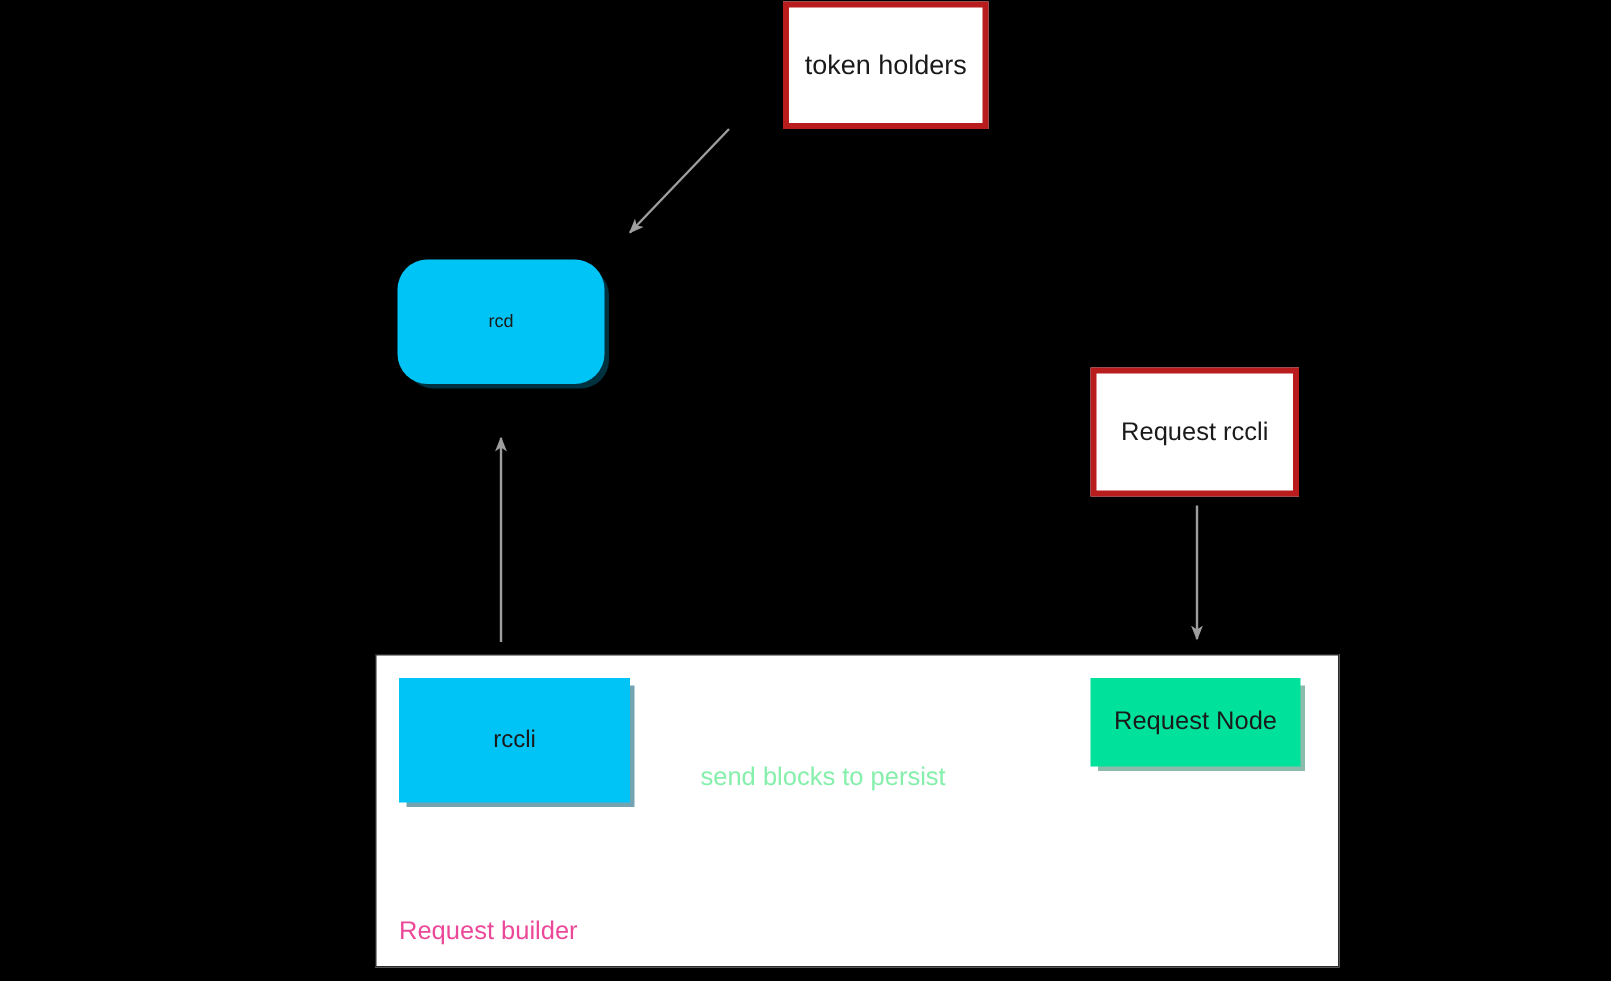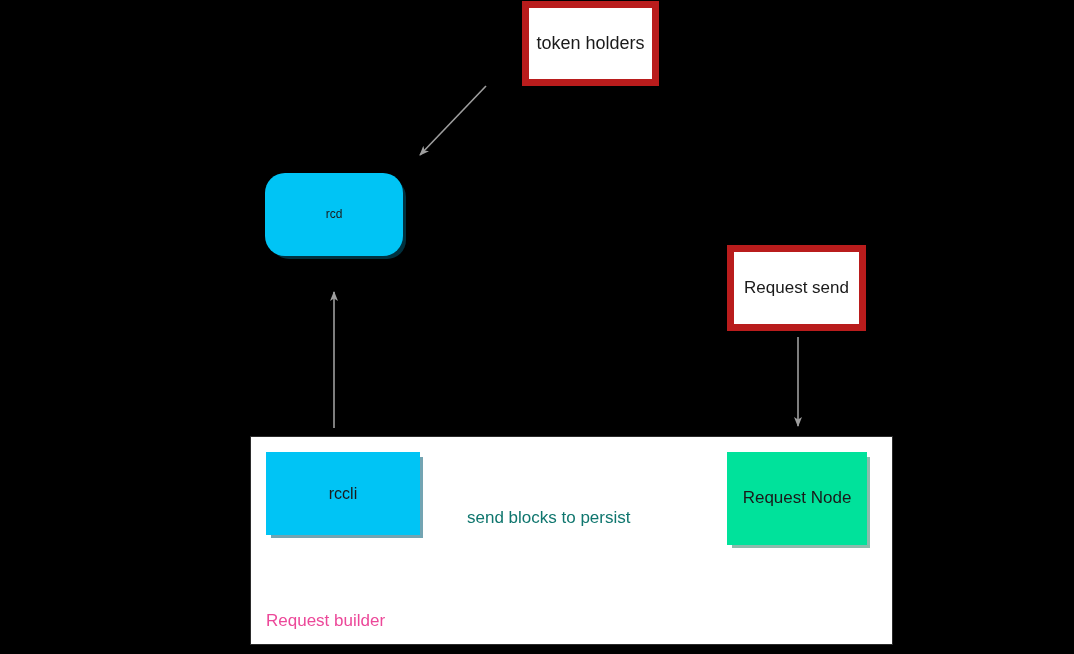--- a/index.html
+++ b/index.html
@@ -21,21 +21,21 @@
     display: flex;
     align-items: center;
     justify-content: center;
     color: #1a1a1a;
     line-height: 1.2;
     text-align: center;
   }
   
   .box-white {
     background: #ffffff;
-    border: 7px solid #b91c1c;
+    border: 4px solid #b91c1c;
     box-shadow: 6px 6px 0 -1px rgba(0,0,0,0.28);
   }
   
   .box-cyan {
     background: #00c4f5;
     border: none;
     box-shadow: 4px 4px 0 -1px rgba(0,90,115,0.55);
   }
   
   .box-green {
@@ -51,21 +51,21 @@
     border: 1px solid #2b2b2b;
     box-shadow: 7px 7px 0 -1px rgba(0,0,0,0.28);
   }
   .container-label {
     position: absolute;
     color: #ec4899;
     white-space: nowrap;
   }
   .edge-label {
     position: absolute;
-    color: #0f766e;
+    color: #86efac;
     white-space: nowrap;
   }
   svg.arrows {
     position: absolute;
     left: 0;
     top: 0;
     width: 1074px;
     height: 654px;
     pointer-events: none;
     overflow: visible;
@@ -102,24 +102,24 @@
 
   <div class="node box-white" style="left:522px; top:1px; width:137px; height:85px; font-size:18px;">
     <span>token holders</span>
   </div>
 
   <div class="node box-cyan" style="left:265px; top:173px; width:138px; height:83px; font-size:12px;border-radius:20px;">
     <span>rcd</span>
   </div>
 
   <div class="node box-white" style="left:727px; top:245px; width:139px; height:86px; font-size:17px;">
-    <span>Request send</span>
+    <span>Request rccli</span>
   </div>
 
   <div class="node box-cyan" style="left:266px; top:452px; width:154px; height:83px; font-size:16px;">
     <span>rccli</span>
   </div>
 
-  <div class="node box-green" style="left:727px; top:452px; width:140px; height:93px; font-size:17px;">
+  <div class="node box-green" style="left:727px; top:452px; width:140px; height:59px; font-size:17px;">
     <span>Request Node</span>
   </div>
 
 </div>
 
 </body></html>

